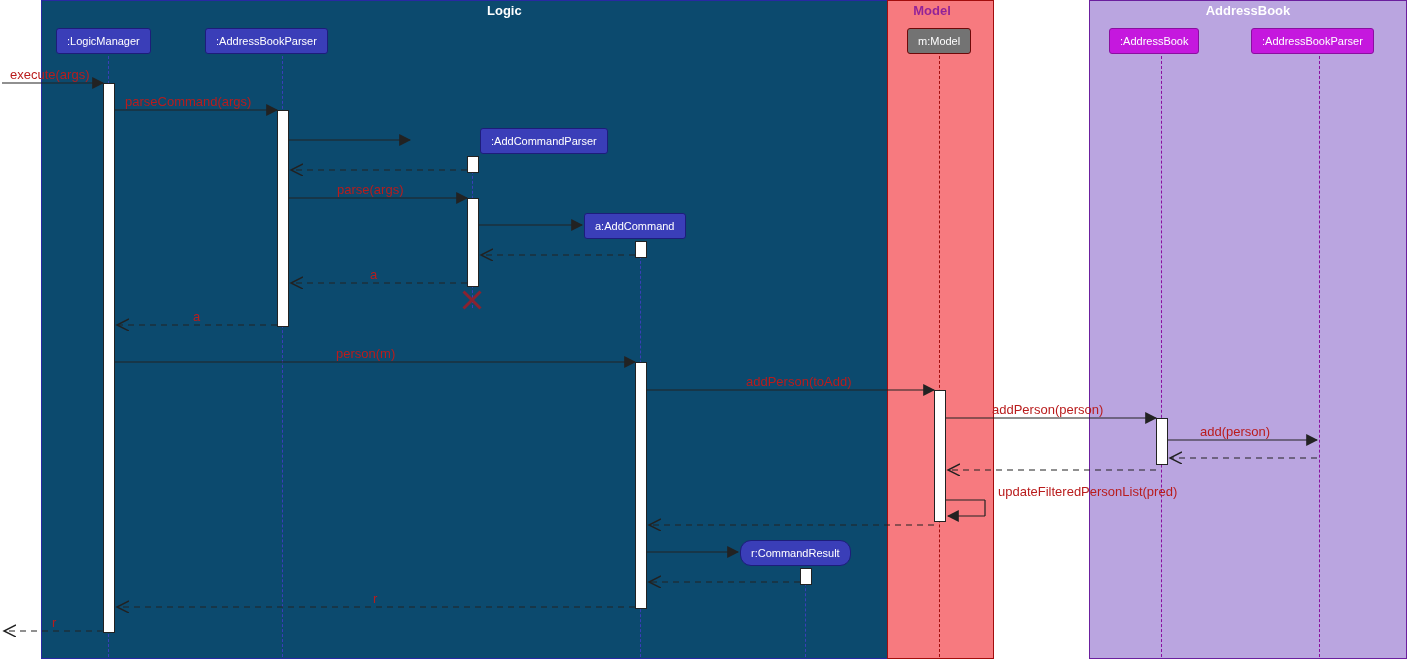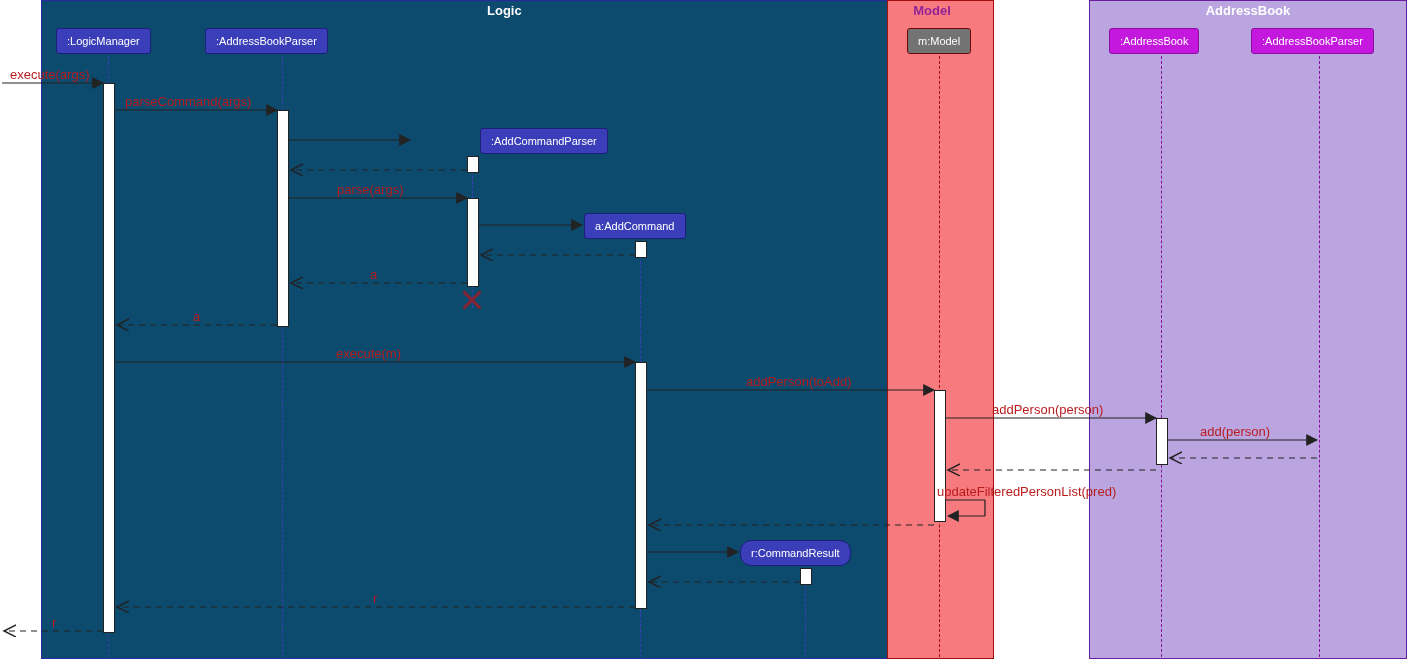--- a/index.html
+++ b/index.html
@@ -214,19 +214,19 @@
   <line x1="635" y1="607" x2="117" y2="607" class="dashed" marker-end="url(#aho)"></line>
 
   <line x1="103" y1="631" x2="4" y2="631" class="dashed" marker-end="url(#aho)"></line>
 </svg>
 
 <div class="msg-label" style="left:10px; top:67px;">execute(args)</div>
 <div class="msg-label" style="left:125px; top:94px;">parseCommand(args)</div>
 <div class="msg-label" style="left:337px; top:182px;">parse(args)</div>
 <div class="msg-label" style="left:370px; top:267px;">a</div>
 <div class="msg-label" style="left:193px; top:309px;">a</div>
-<div class="msg-label" style="left:336px; top:346px;">execute(m)</div>
+<div class="msg-label" style="left:336px; top:346px;">person(m)</div>
 <div class="msg-label" style="left:746px; top:374px;">addPerson(toAdd)</div>
 <div class="msg-label" style="left:992px; top:402px;">addPerson(person)</div>
 <div class="msg-label" style="left:1200px; top:424px;">add(person)</div>
-<div class="msg-label" style="left:937px; top:484px;text-align:center;">updateFilteredPersonList(pred)</div>
+<div class="msg-label" style="left:998px; top:484px;text-align:center;">updateFilteredPersonList(pred)</div>
 <div class="msg-label" style="left:373px; top:591px;">r</div>
 <div class="msg-label" style="left:52px; top:615px;">r</div>
 
 </body></html>

